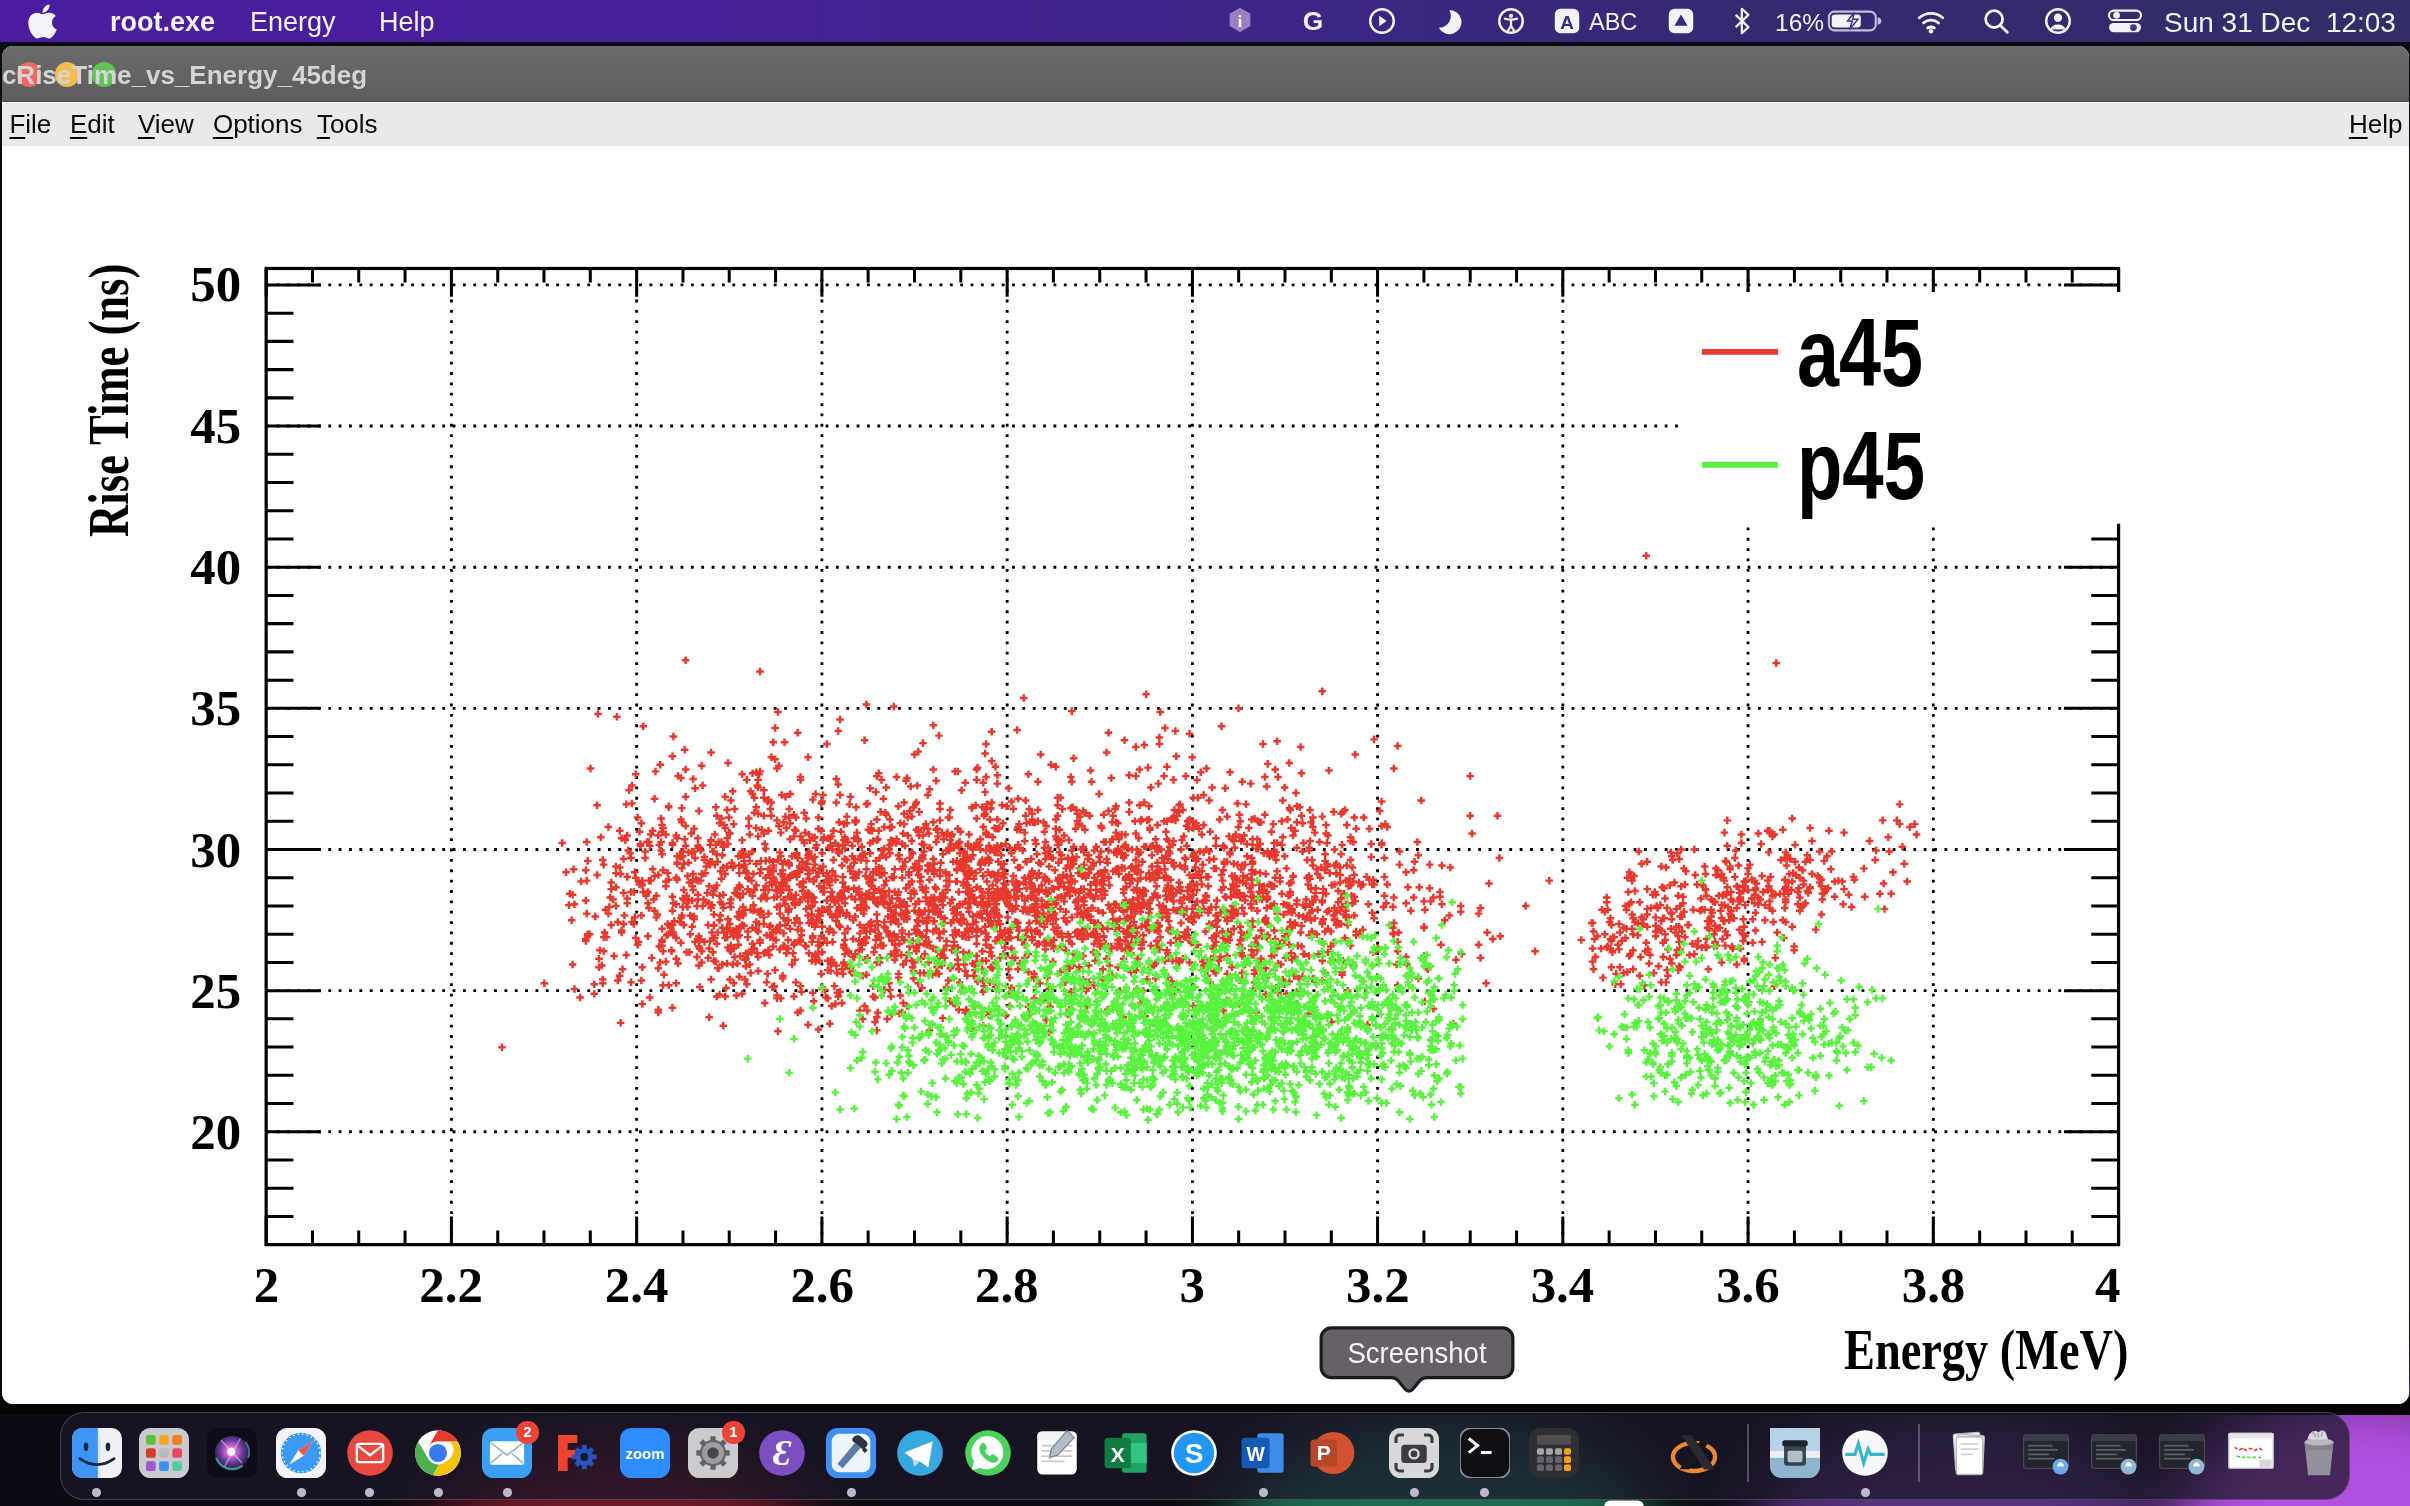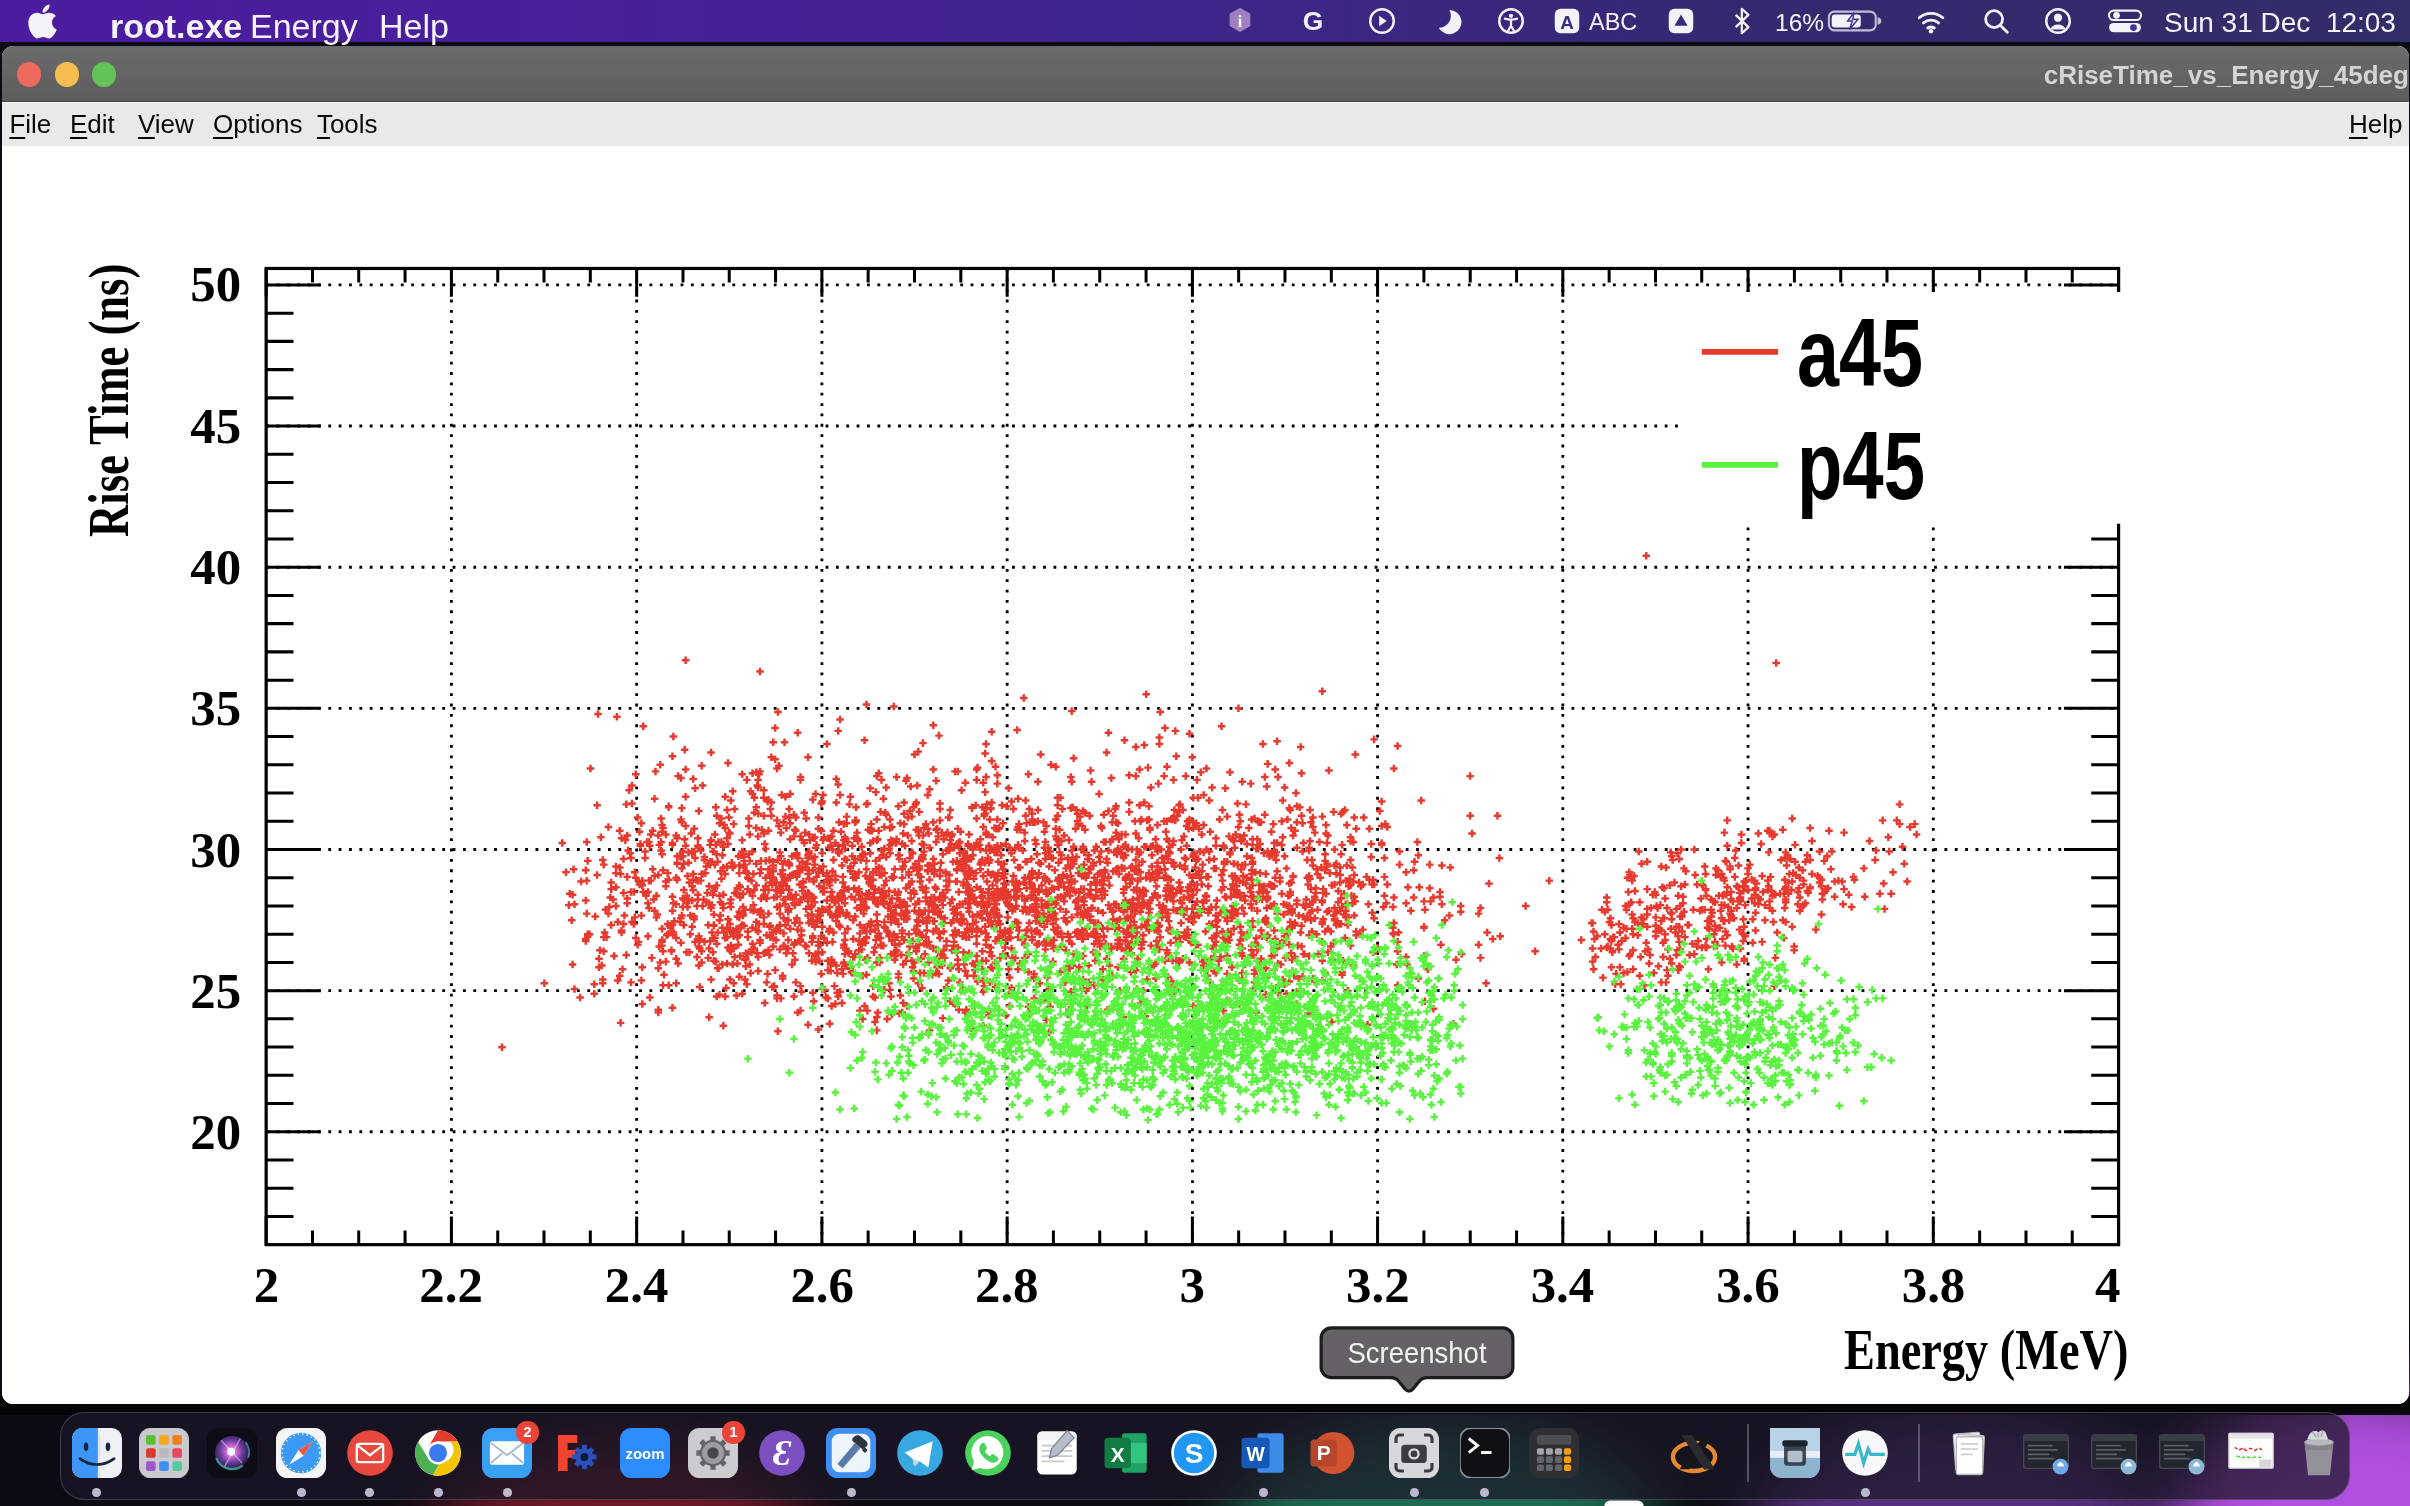--- a/index.html
+++ b/index.html
@@ -1,26 +1,26 @@
 <!DOCTYPE html>
 <html style="font-size:15px"><head><meta charset="utf-8"><style>
 *{margin:0;padding:0;box-sizing:border-box}
 html,body{width:2411px;height:1507px;overflow:hidden;background:#0c0a12;font-family:"Liberation Sans",sans-serif}
 #wall{position:absolute;inset:0;background:#0c0a12;overflow:hidden}
 .blob{position:absolute;border-radius:50%;filter:blur(32px)}
 #menubar{position:absolute;left:0;top:0;width:2411px;height:42px;
  background:linear-gradient(90deg,#4b1c9f 0%,#47209a 25%,#3e2589 50%,#35296f 75%,#322e68 100%)}
 
-.mtxt{position:absolute;top:6.6px;color:#f4f3f9;font-size:34px;letter-spacing:0px}
+.mtxt{position:absolute;top:6.6px;color:#f4f3f9;font-size:27px;letter-spacing:0px}
 .mi{position:absolute;top:4.7px}
 #window{position:absolute;left:1.9px;top:46px;width:2407px;height:1358px;border-radius:11.3px;overflow:hidden;background:#fff}
 #titlebar{position:absolute;left:0;top:0;width:100%;height:56px;
  background:linear-gradient(#6b6b6b,#5d5d5d);border-bottom:0.9px solid #434343}
 .tl{position:absolute;top:16px;width:24.5px;height:24.5px;border-radius:50%}
-#wtitle{position:absolute;top:14px;width:100%;text-align:right;font-size:26px;font-weight:bold;color:#d4d4d4;letter-spacing:0px}
+#wtitle{position:absolute;top:14px;width:100%;text-align:left;font-size:26px;font-weight:bold;color:#d4d4d4;letter-spacing:0px}
 #menurow{position:absolute;left:0;top:57px;width:100%;height:48px;background:#e9e9e9;border-bottom:1.9px solid #bdbdbd}
 .rm{position:absolute;top:5.6px;font-size:26px;color:#0a0a0a}
 .rm u{text-decoration-thickness:1.9px;text-underline-offset:3.8px}
 #canvas{position:absolute;left:0;top:100px;width:100%;height:1258px;background:#fff}
 #plot{position:absolute;left:0;top:0}
 #tooltip{position:absolute;left:1318px;top:1325px}
 #dockbar{position:absolute;left:60px;top:1412px;width:2290px;height:88px;border-radius:24.5px;
  background:rgba(28,23,40,0.72);border:1.9px solid rgba(140,135,160,0.38)}
 .di{position:absolute}
 .badge{position:absolute;right:-6.6px;top:-6.6px;width:22.6px;height:22.6px;border-radius:50%;background:#ec4438;

